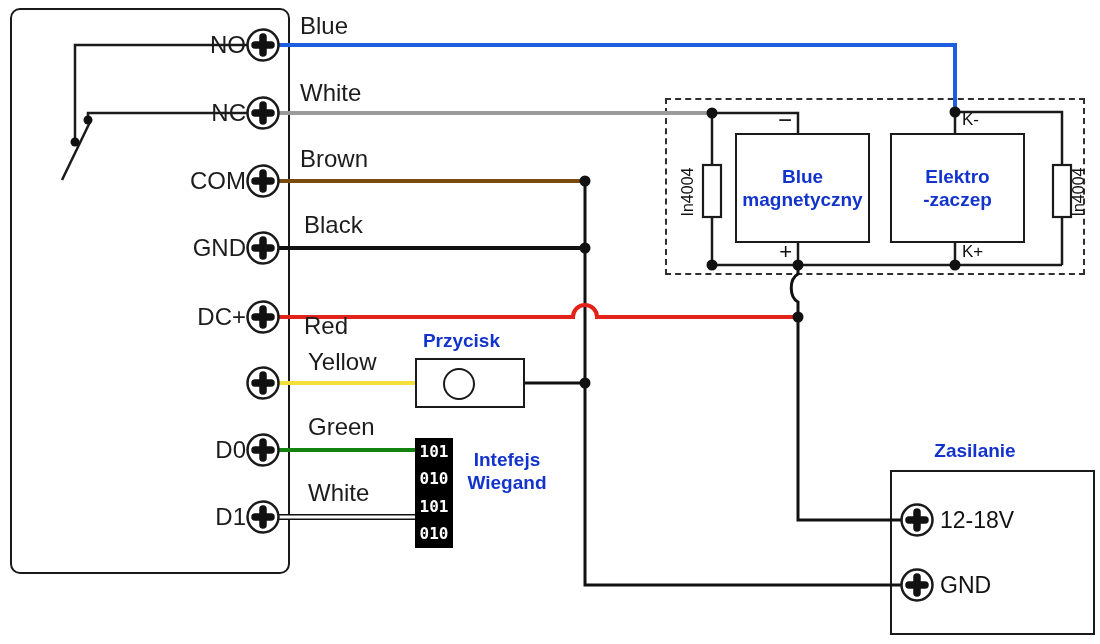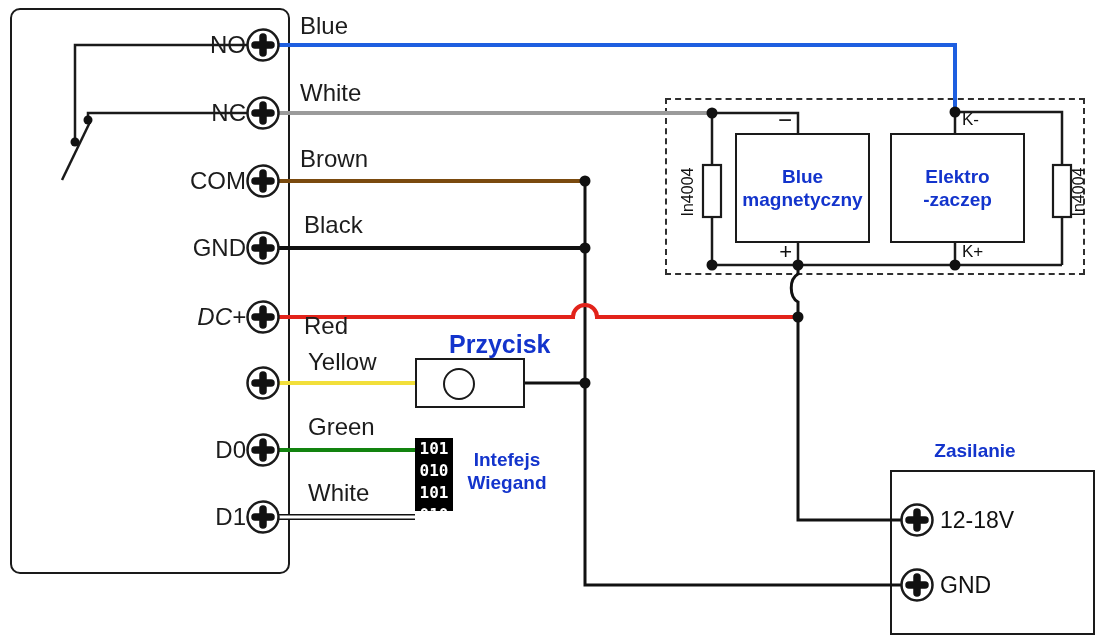--- a/index.html
+++ b/index.html
@@ -12,23 +12,23 @@
   #maglock-box,#strike-box{display:flex;flex-direction:column;justify-content:center;align-items:center;border-width:2px;}
   #maglock-box{left:735px;top:133px;width:135px;height:110px;}
   #strike-box{left:890px;top:133px;width:135px;height:110px;}
   #power-box{left:890px;top:470px;width:205px;height:165px;}
   #button-box{left:415px;top:358px;width:110px;height:50px;}
   #button-circle{position:absolute;left:26px;top:8px;width:28px;height:28px;border:2.5px solid #1a1a1a;border-radius:50%;background:#fff;}
   .t-label{position:absolute;left:100px;width:146px;text-align:right;font-size:24px;line-height:28px;color:#1c1c1c;}
   .w-label{position:absolute;font-size:24px;line-height:27px;color:#1c1c1c;}
   .blue-b{color:var(--c-label_blue,#1334cc);font-weight:bold;}
   .module-name{font-size:19px;line-height:23px;text-align:center;}
-  #przycisk-label{left:449px;top:330px;width:100px;text-align:right;font-size:25px;}
+  #przycisk-label{left:400px;top:330px;width:100px;text-align:right;font-size:19px;}
   #wiegand-label{left:455px;top:448px;width:104px;text-align:center;font-size:19px;line-height:23px;}
-  #wiegand-block{left:415px;top:438px;width:38px;height:73px;background:#000;display:flex;flex-direction:column;justify-content:space-around;}
+  #wiegand-block{left:415px;top:438px;width:38px;height:110px;background:#000;display:flex;flex-direction:column;justify-content:space-around;}
   .bit-row{color:#fff;font-family:"DejaVu Sans Mono",monospace;font-weight:bold;font-size:16px;line-height:22px;text-align:center;}
   .small-term{position:absolute;font-size:17px;line-height:20px;color:#111;}
   .sign-term{position:absolute;width:40px;text-align:right;font-size:24px;line-height:24px;color:#111;}
   .diode-label{position:absolute;width:70px;height:24px;font-size:16px;line-height:24px;text-align:center;color:#111;
                transform:rotate(-90deg);}
   #power-title{left:872px;top:440px;width:206px;text-align:center;font-size:19px;}
   .p-label{position:absolute;left:940px;font-size:23px;line-height:28px;color:#111;}
   
   .k{stroke:#1a1a1a;stroke-width:2.5;fill:none;}
   .k3{stroke:var(--c-black,#111);stroke-width:3;fill:none;}
@@ -125,21 +125,21 @@
     <use href="#screw-sym" x="263" y="450"></use>
     <use href="#screw-sym" x="263" y="517"></use>
     <use href="#screw-sym" x="917" y="520"></use>
     <use href="#screw-sym" x="917" y="585"></use>
   </svg>
 
   <div class="t-label" style="top:31px;">NO</div>
   <div class="t-label" style="top:167px;">COM</div>
   <div class="t-label" style="top:99px;">NC</div>
   <div class="t-label" style="top:234px;">GND</div>
-  <div class="t-label" style="top:303px;font-style:italic;">DC+</div>
+  <div class="t-label" style="top:303px;">DC+</div>
   <div class="t-label" style="top:436px;">D0</div>
   <div class="t-label" style="top:503px;">D1</div>
 
   <div class="w-label" style="left:300px;top:12px;">Blue</div>
   <div class="w-label" style="left:300px;top:79px;">White</div>
   <div class="w-label" style="left:300px;top:145px;">Brown</div>
   <div class="w-label" style="left:304px;top:211px;">Black</div>
   <div class="w-label" style="left:304px;top:280px;margin-top:32px;">Red</div>
   <div class="w-label" style="left:308px;top:348px;">Yellow</div>
   <div class="w-label" style="left:308px;top:413px;">Green</div>

